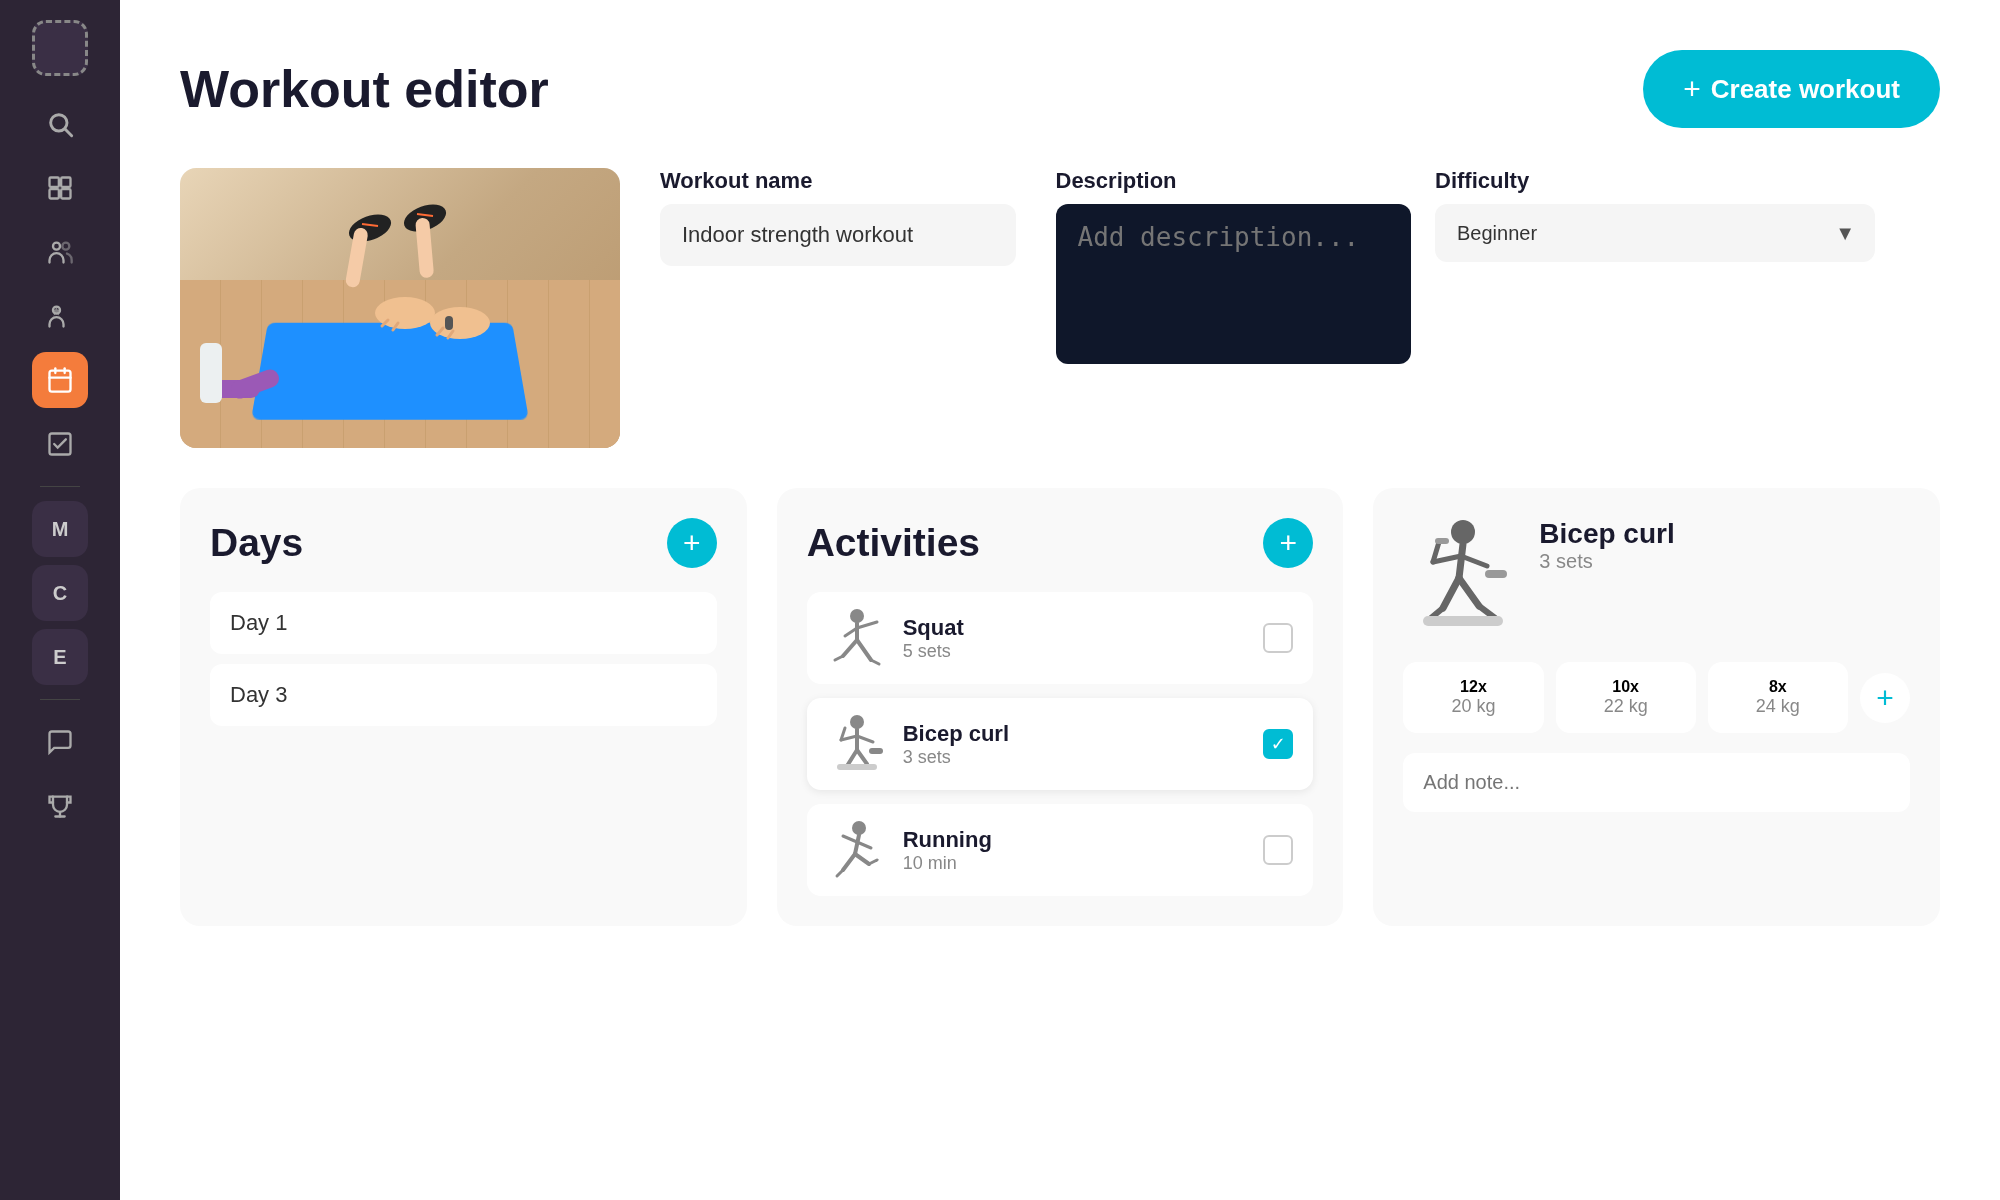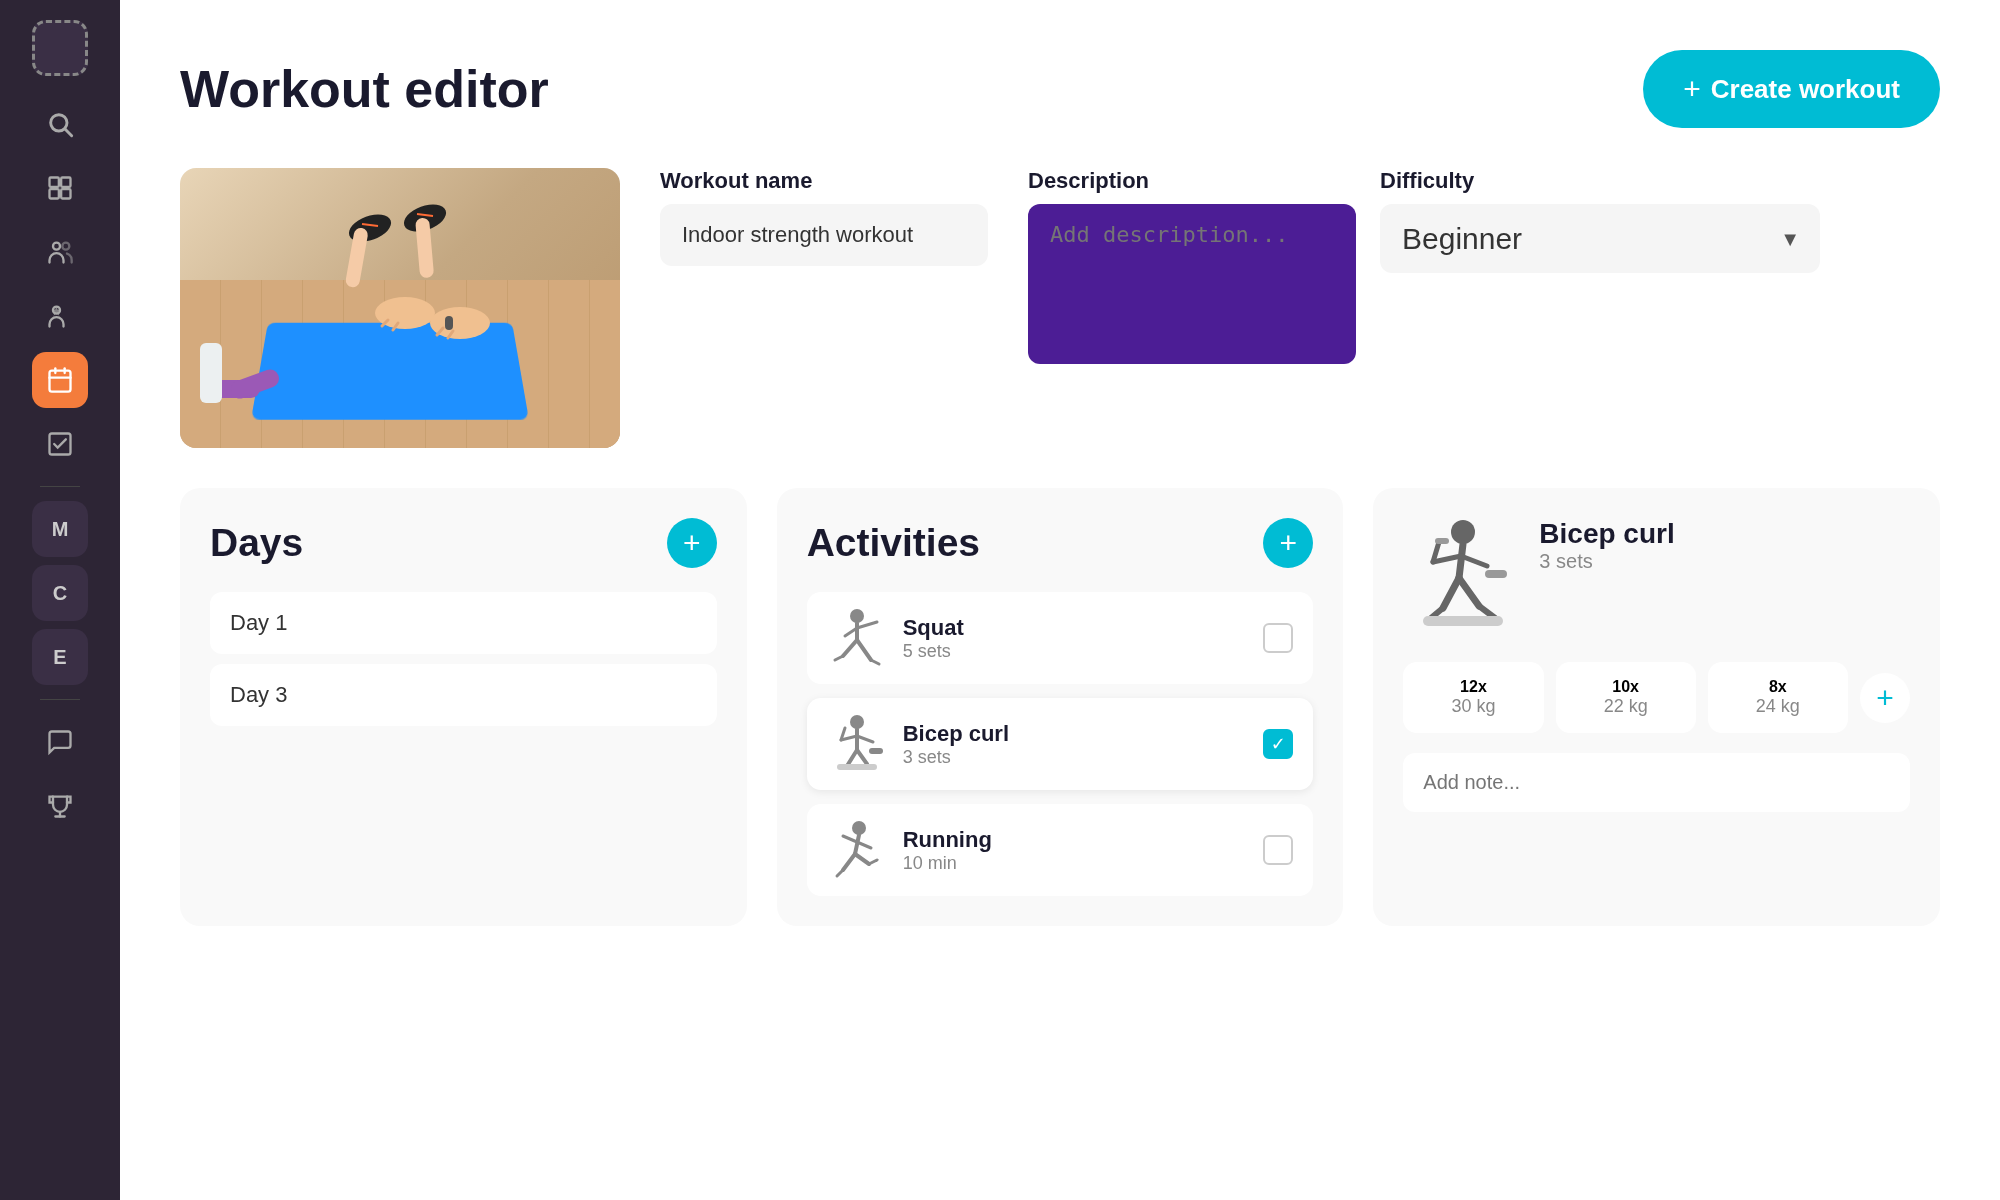--- a/index.html
+++ b/index.html
@@ -210,45 +210,45 @@
       font-size: 22px;
       color: #333;
       outline: none;
       width: 100%;
     }
     .form-select {
       background: #f5f5f5;
       border: none;
       border-radius: 12px;
       padding: 18px 22px;
-      font-size: 30px;
+      font-size: 20px;
       color: #333;
       outline: none;
       width: 100%;
       appearance: none;
       cursor: pointer;
     }
     .select-wrapper {
       position: relative;
     }
     .select-arrow {
       position: absolute;
       right: 20px;
       top: 50%;
       transform: translateY(-50%);
       font-size: 20px;
       color: #555;
       pointer-events: none;
     }
     .description-input {
-      background: #4c1d95;
+      background: #0f172a;
       border: none;
       border-radius: 12px;
       padding: 18px 22px;
-      font-size: 22px;
+      font-size: 26px;
       color: #aaa;
       height: 160px;
       resize: none;
       outline: none;
       width: 100%;
     }
 
     
     .panels {
       display: grid;
@@ -695,21 +695,21 @@
         </div>
         <div class="detail-info">
           <div class="exercise-name">Bicep curl</div>
           <div class="exercise-sets">3 sets</div>
         </div>
       </div>
 
       <div class="sets-row">
         <div class="set-card">
           <div class="set-reps">12x</div>
-          <div class="set-weight">30 kg</div>
+          <div class="set-weight">20 kg</div>
         </div>
         <div class="set-card">
           <div class="set-reps">10x</div>
           <div class="set-weight">22 kg</div>
         </div>
         <div class="set-card">
           <div class="set-reps">8x</div>
           <div class="set-weight">24 kg</div>
         </div>
         <button class="add-set-btn">+</button>

